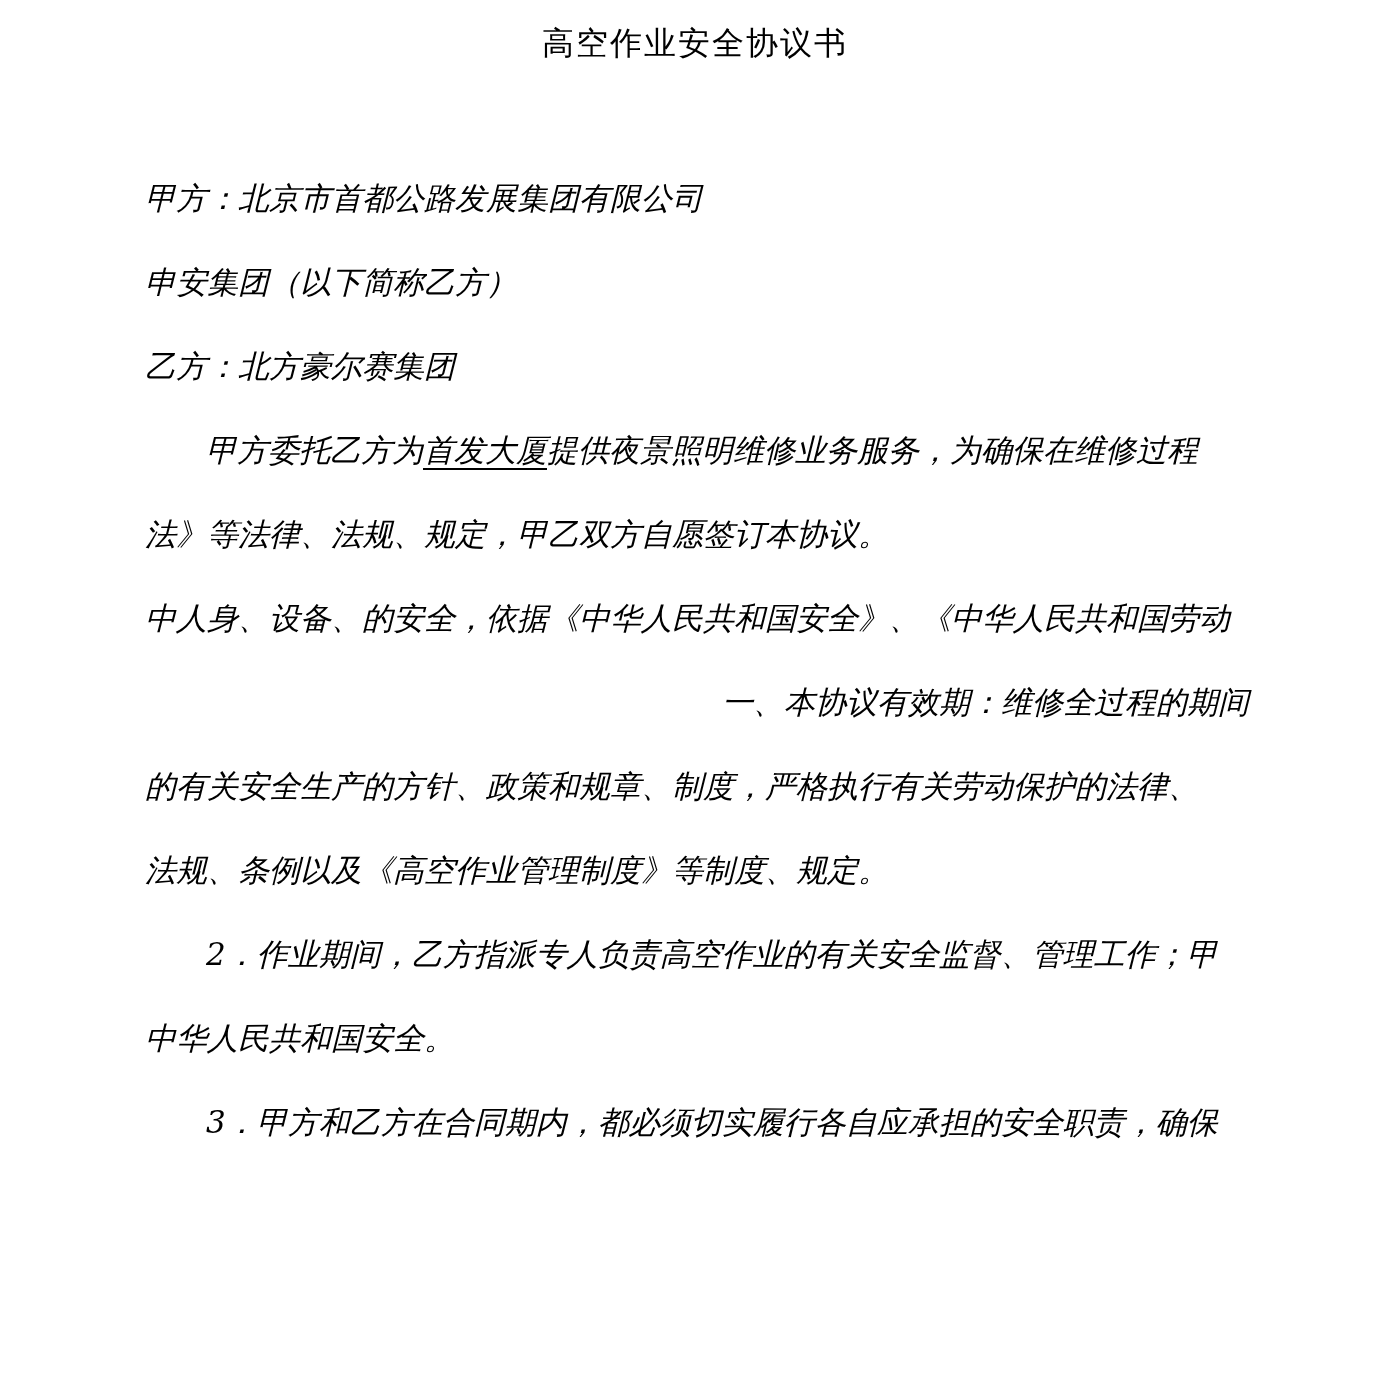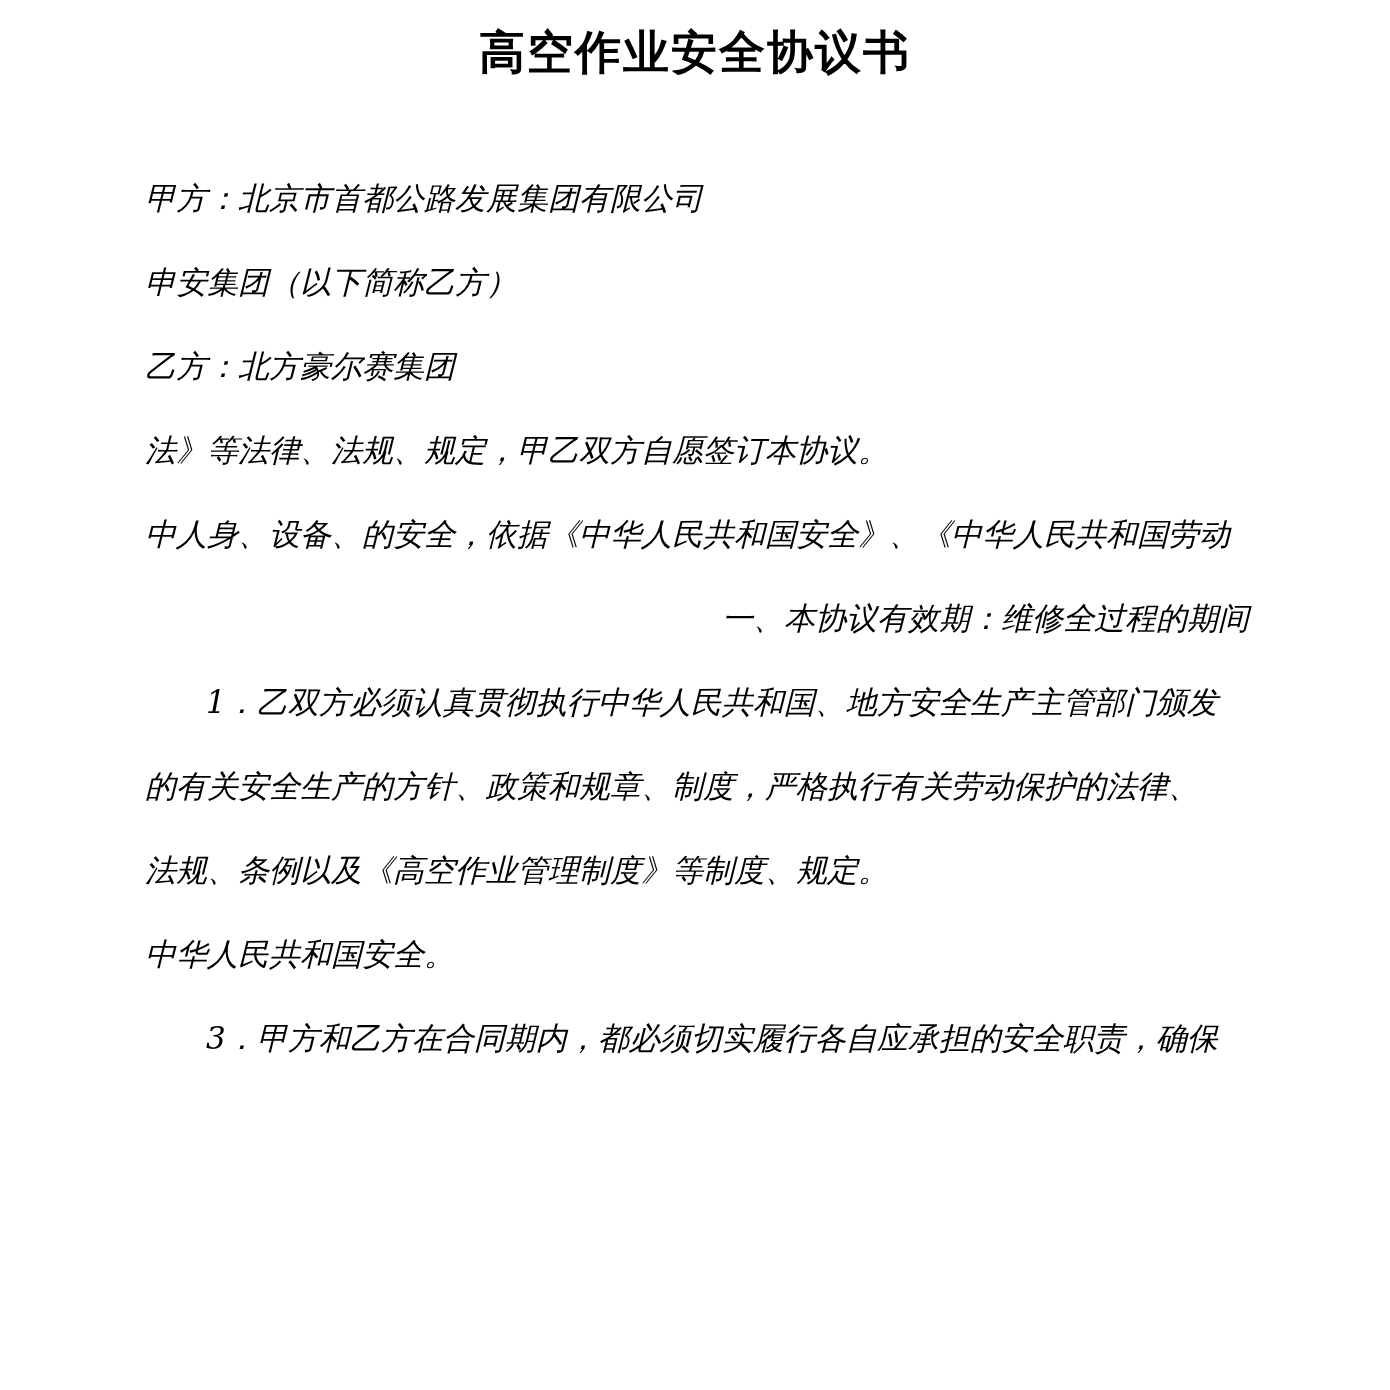--- a/index.html
+++ b/index.html
@@ -15,22 +15,22 @@
     color: #000000;
     font-family: "DejaVu Serif", "Liberation Serif", serif;
     overflow: hidden;
   }
   .doc-title {
     position: absolute;
     top: 22px;
     left: 0;
     right: 0;
     text-align: center;
-    font-size: 46px;
-    font-weight: 700;
+    font-size: 32px;
+    font-weight: 400;
     letter-spacing: 2px;
     white-space: nowrap;
   }
   .body-text {
     position: absolute;
     top: 156px;
     left: 145px;
     width: 1104px;
     font-size: 31px;
     line-height: 84px;
@@ -70,33 +70,34 @@
 
   <div class="body-text">
 
     <div class="line">甲方：北京市首都公路发展集团有限公司</div>
 
 
     <div class="line">申安集团（以下简称乙方）</div>
 
     <div class="line">乙方：北方豪尔赛集团</div>
 
+    <div class="line indent-2"><span>甲方委托乙方为</span><span class="underlined">首发大厦</span><span>提供夜景照明维修业务服务，为确保在维修过程</span></div>
 
     <div class="line">法》等法律、法规、规定，甲乙双方自愿签订本协议。</div>
 
     <div class="line">中人身、设备、的安全，依据《中华人民共和国安全》、《中华人民共和国劳动</div>
 
     <div class="line indent-4"><span class="heading-number">一、</span><span>本协议有效期：维修全过程的期间</span></div>
 
 
-    <div class="line indent-2">1．乙双方必须认真贯彻执行中华人民共和国、地方安全生产主管部门颁发</div>
 
     <div class="line">的有关安全生产的方针、政策和规章、制度，严格执行有关劳动保护的法律、</div>
 
     <div class="line">法规、条例以及《高空作业管理制度》等制度、规定。</div>
 
+    <div class="line indent-2">2．作业期间，乙方指派专人负责高空作业的有关安全监督、管理工作；甲</div>
 
     <div class="line">中华人民共和国安全。</div>
 
     <div class="line indent-2">3．甲方和乙方在合同期内，都必须切实履行各自应承担的安全职责，确保</div>
 
   </div>
 </div>
 
 </body></html>

